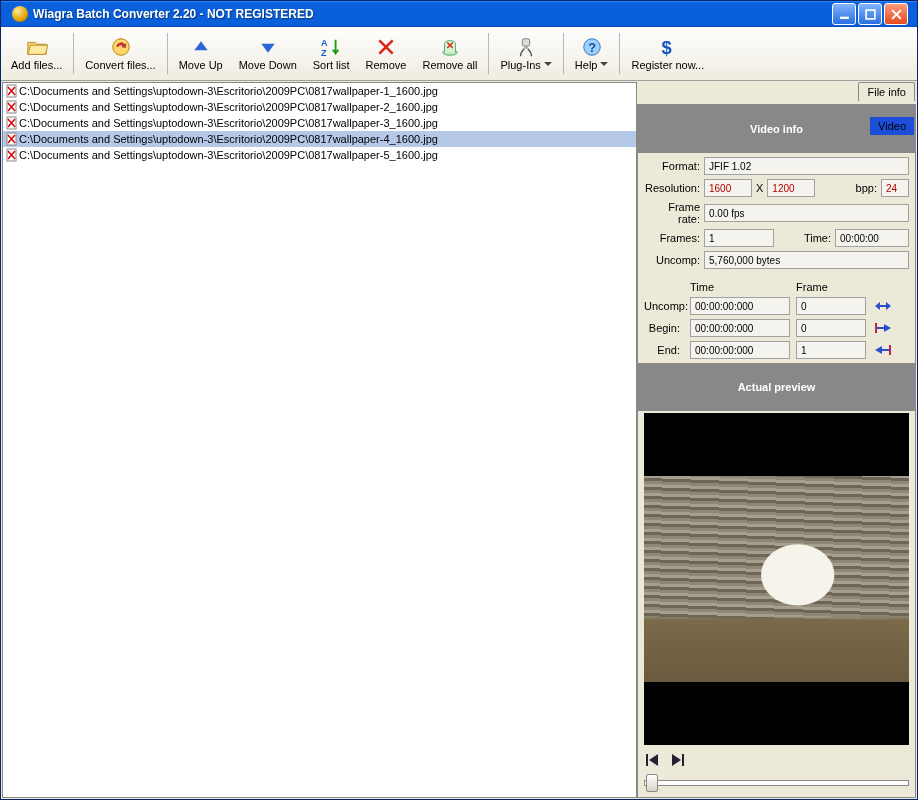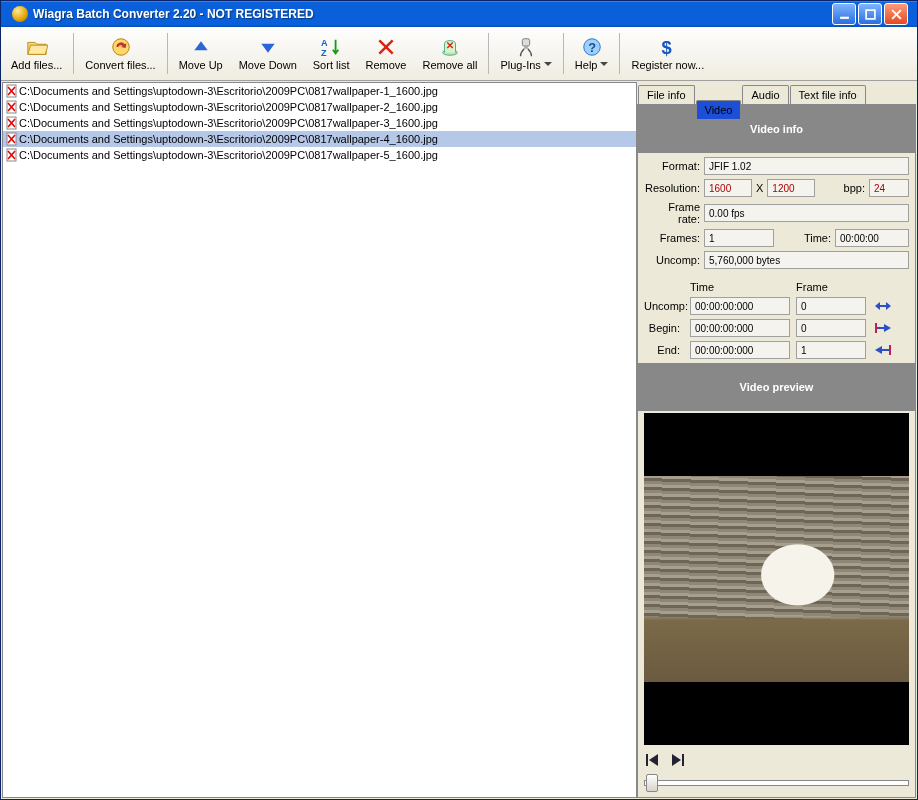--- a/index.html
+++ b/index.html
@@ -16,21 +16,21 @@
 .tb-icon{width:22px;height:22px;display:flex;align-items:center;justify-content:center;}
 .tb-label{font-size:11px;color:#000;}
 .tb-sep{width:1px;background:#b8b8b8;margin:6px 3px;}
 .tb-drop::after{content:"";display:inline-block;margin-left:3px;border:4px solid transparent;border-top-color:#444;vertical-align:middle;}
 .body-row{flex:1;display:flex;min-height:0;}
 .filelist{flex:1;background:#fff;border:1px solid #888;margin:1px 0 1px 1px;overflow:auto;position:relative;}
 .file-row{display:flex;align-items:center;height:16px;padding:0 2px;white-space:nowrap;}
 .file-row.selected{background:#b6c8e8;}
 .file-ic{width:14px;height:14px;flex:none;}
 .right-panel{width:279px;flex:none;display:flex;flex-direction:column;margin:1px 1px 1px 0;}
-.tabs{height:22px;display:flex;align-items:flex-end;padding-left:1px;background:#ece9d8;}
+.tabs{height:22px;display:flex;align-items:flex-end;padding-left:20px;background:#ece9d8;flex-direction:column;}
 .tab{padding:3px 8px;border:1px solid #888;border-bottom:none;background:#ece9d8;margin-right:1px;border-radius:2px 2px 0 0;cursor:default;font-size:11px;}
 .tab.active{background:#1d4ed8;position:relative;top:15px;}
 .panel-scroll{flex:1;border:1px solid #888;background:#ece9d8;overflow:hidden;display:flex;flex-direction:column;}
 .section-hdr{background:#888;color:#fff;font-weight:bold;text-align:center;padding:18px 0;font-size:11px;}
 .sec-body{padding:4px 6px;}
 .frow{display:flex;align-items:center;margin-bottom:4px;justify-content:flex-end;}
 .flabel{text-align:right;padding-right:4px;flex:none;}
 .fval{flex:1;height:18px;border:1px solid #a0a0a0;background:#f4f3ee;padding:1px 4px;font-size:10px;box-sizing:border-box;display:flex;align-items:center;overflow:hidden;}
 .fval.fit{flex:none;}
 .red{color:#b00000;}
@@ -231,21 +231,21 @@
             <div class="flabel" style="width:56px">Format:</div>
             <div class="fval">JFIF 1.02</div>
           </div>
           <div class="frow">
             <div class="flabel" style="width:56px">Resolution:</div>
             <div class="fval fit red" style="width:48px">1600</div>
             <div style="padding:0 4px">X</div>
             <div class="fval fit red" style="width:48px">1200</div>
             <div style="flex:1"></div>
             <div class="flabel">bpp:</div>
-            <div class="fval fit red" style="width:40px">24</div>
+            <div class="fval fit red" style="width:28px">24</div>
           </div>
           <div class="frow">
             <div class="flabel" style="width:56px">Frame rate:</div>
             <div class="fval">0.00 fps</div>
           </div>
           <div class="frow">
             <div class="flabel" style="width:56px">Frames:</div>
             <div class="fval fit" style="width:70px">1</div>
             <div style="flex:1"></div>
             <div class="flabel">Time:</div>
@@ -289,21 +289,21 @@
           <div class="fval">1</div>
           <div class="pos-ic">
               <svg width="18" height="14" viewBox="0 0 18 14">
                 <path d="M1 7 L8 3 L8 11 Z" fill="#2a50c8"></path>
                 <rect x="8" y="6" width="7" height="2" fill="#2a50c8"></rect>
                 <rect x="15" y="2" width="2" height="10" fill="#c02050"></rect>
               </svg>
             </div>
         </div>
 
-        <div class="section-hdr">Video preview</div>
+        <div class="section-hdr">Actual preview</div>
         <div class="preview-wrap">
           <div class="preview-area">
             <div class="preview-img"></div>
           </div>
           <div class="controls-row">
             <div class="ctrl-ic">
                 <svg width="16" height="14" viewBox="0 0 16 14">
                   <rect x="1" y="1" width="2" height="12" fill="#223"></rect>
                   <path d="M4 7 L13 1 L13 13 Z" fill="#223"></path>
                 </svg>

